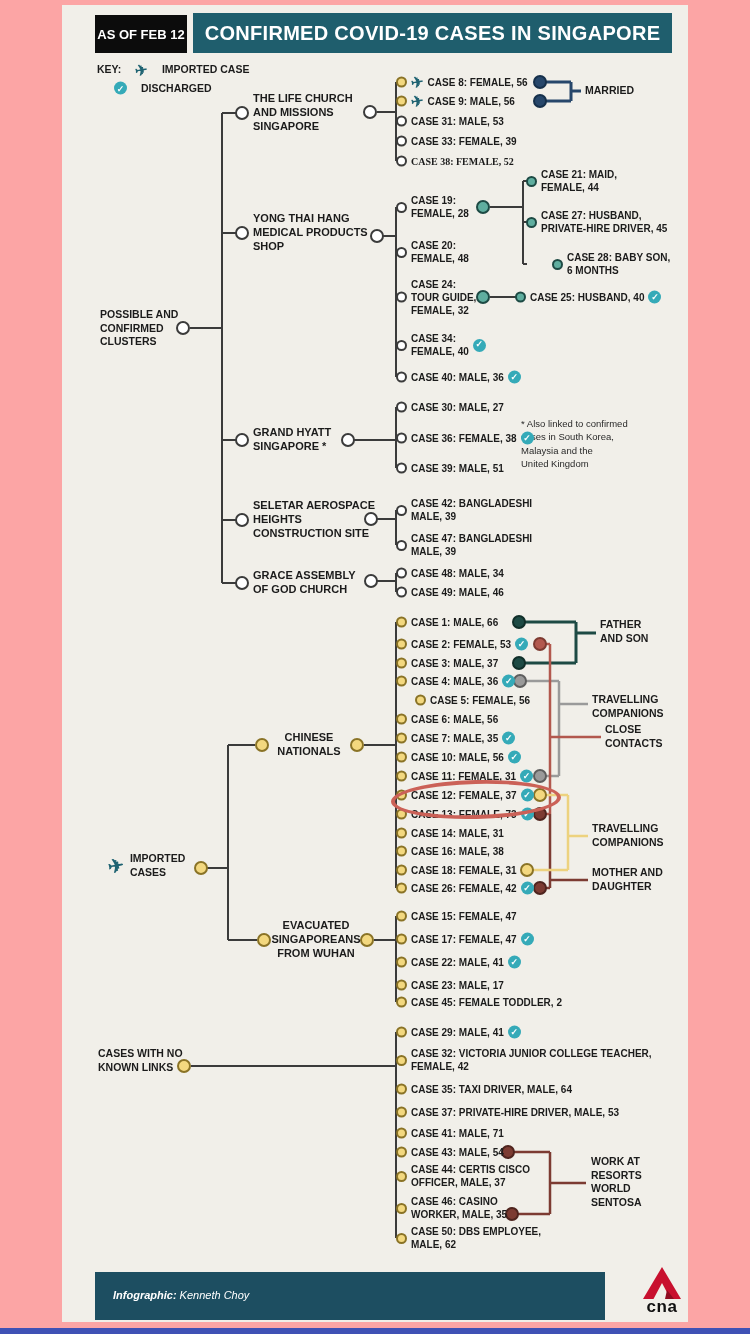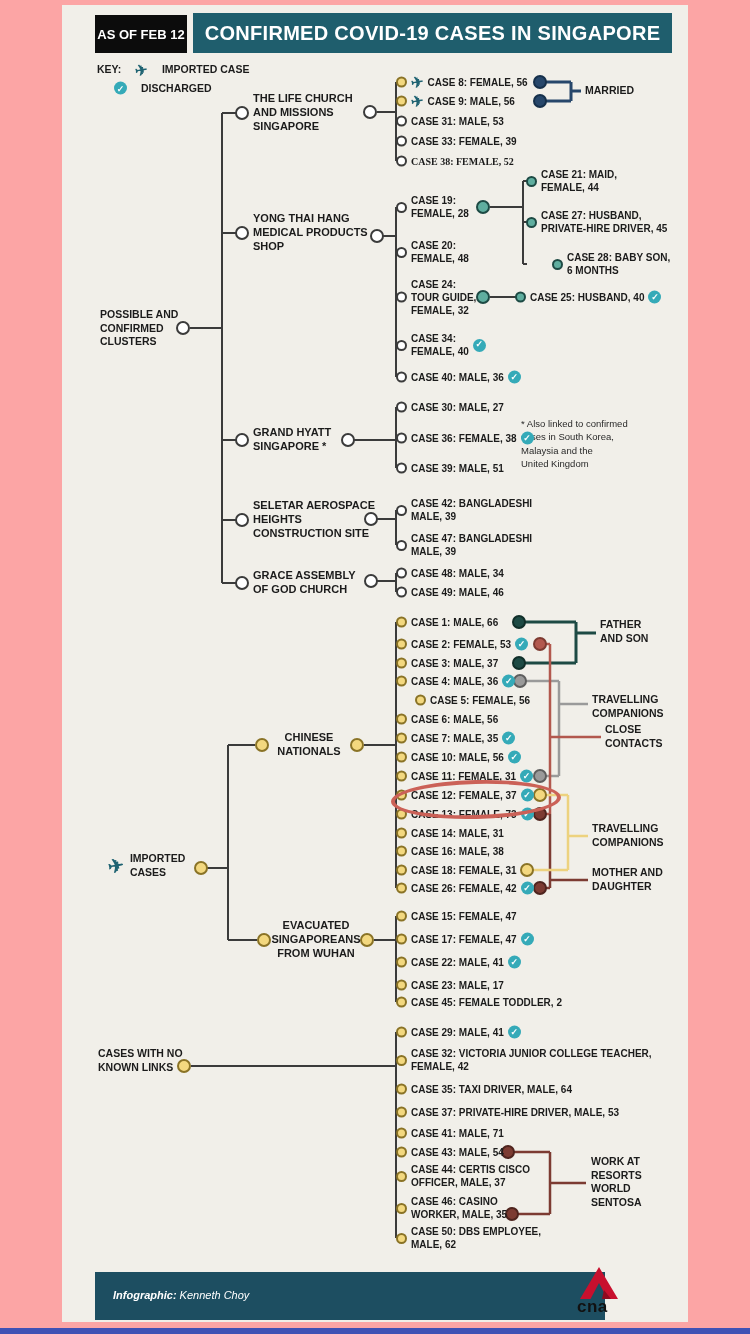--- a/index.html
+++ b/index.html
@@ -44,22 +44,22 @@
   .note{position:absolute;left:521px;top:444px;transform:translateY(-50%);font-size:9.5px;line-height:1.4;
     color:#2a2a2a;white-space:pre-line;z-index:2;}
 
   .annot{position:absolute;left:391px;top:780px;width:162px;height:31px;border:4px solid #cb6157;
     border-radius:50%;transform:rotate(-1.5deg);z-index:3;}
 
   .footer-bar{position:absolute;left:95px;top:1272px;width:510px;height:48px;background:#1d4e61;color:#fff;
     z-index:2;display:flex;flex-direction:column;justify-content:center;padding-left:18px;box-sizing:border-box;
     font-size:11px;font-style:italic;line-height:1.45;}
   .footer-bar b{font-weight:bold;}
-  .cna{position:absolute;left:577px;top:1266px;width:52px;height:54px;z-index:2;display:flex;flex-direction:column;
-    align-items:flex-start;}
+  .cna{position:absolute;left:636px;top:1266px;width:52px;height:54px;z-index:2;display:flex;flex-direction:column;
+    align-items:center;}
   .cna-text{font-weight:bold;font-size:17px;color:#111;line-height:1;margin-top:-2px;letter-spacing:.5px;}
   .bottom-blue{position:absolute;left:0;top:1328px;width:750px;height:6px;background:#3f51b5;z-index:4;}
 </style>
 </head>
 <body>
 
 <div class="canvas">
   <div class="panel"></div>
 
   <svg class="links" width="750" height="1334">

